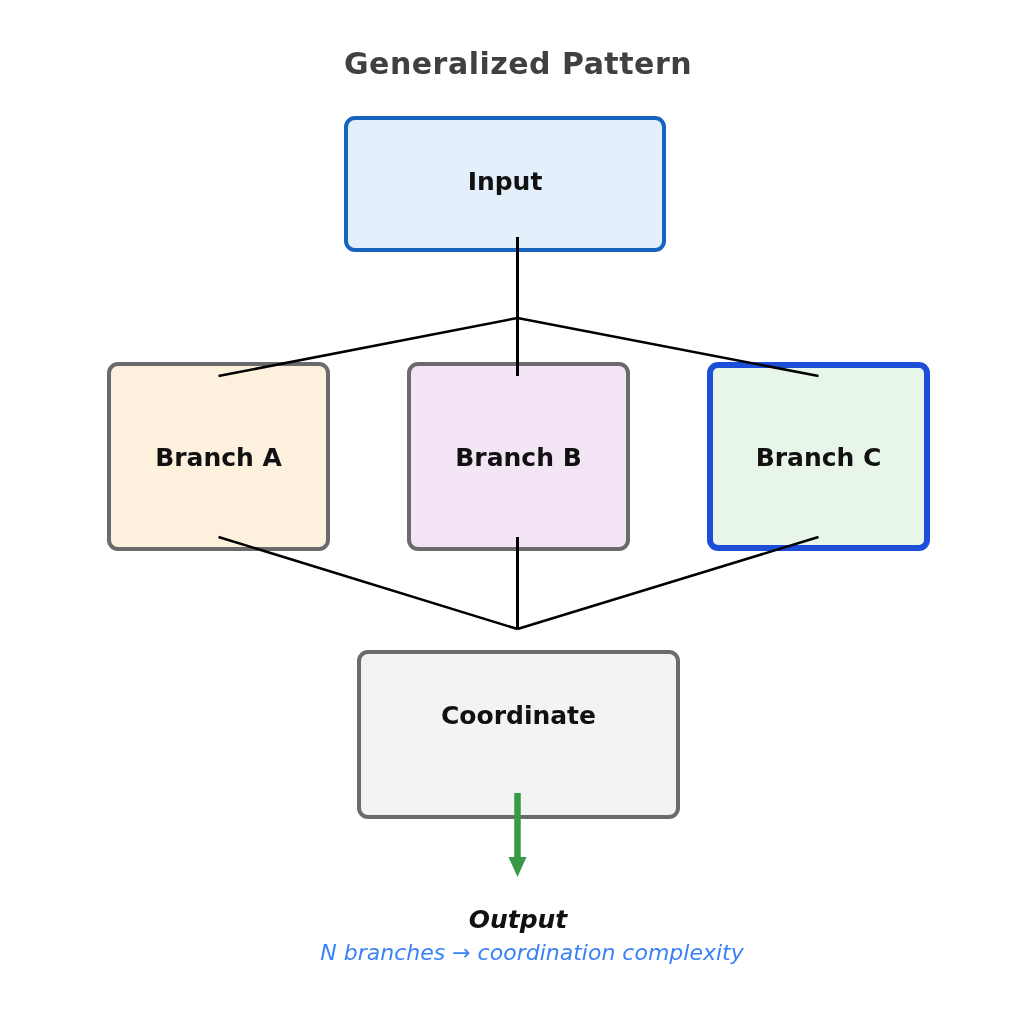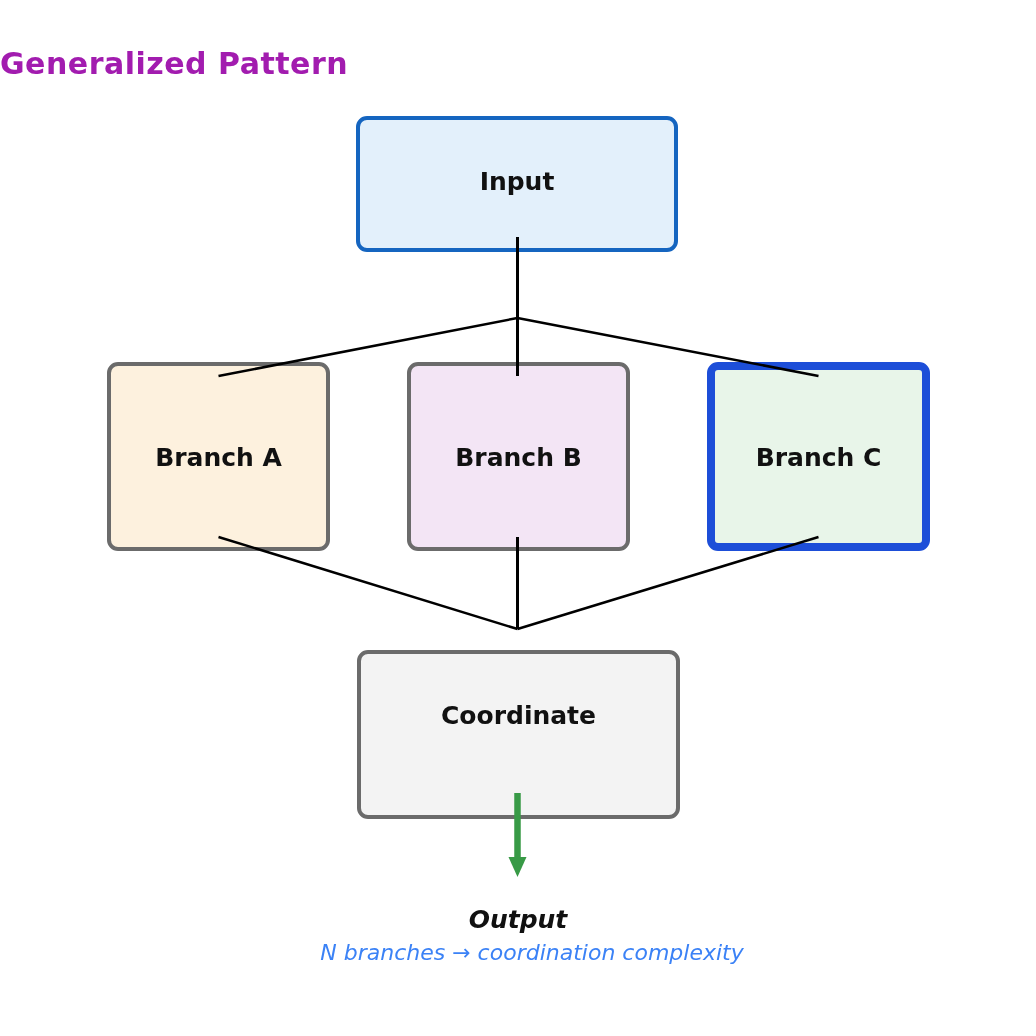--- a/index.html
+++ b/index.html
@@ -2,40 +2,40 @@
 <html><head>
 <meta charset="utf-8">
 <style>
   html,body { margin:0; padding:0; background:#ffffff; }
   .canvas {
     position:relative; width:1036px; height:1036px; background:#ffffff;
     font-family:"DejaVu Sans", "Liberation Sans", sans-serif; overflow:hidden;
   }
   .title {
     position:absolute; left:0; right:0; top:46px;
-    text-align:left; font-size:30px; font-weight:bold; color:#a21caf;
+    text-align:center; font-size:30px; font-weight:bold; color:#404040;
     letter-spacing:0.5px;
   }
   .node {
     position:absolute; box-sizing:border-box; border-radius:11px;
   }
   .node .label {
     position:absolute; left:50%; transform:translate(-50%,-50%);
     font-size:25px; font-weight:bold; color:#111111; white-space:nowrap;
   }
   .label-upper { top:61px; }
   .label-center { top:50%; }
-  #node-input      { left:356px; top:116px; width:322px; height:136px;
+  #node-input      { left:344px; top:116px; width:322px; height:136px;
                      background:#e3f0fb; border:4.5px solid #1565c0; }
   #node-branch-a   { left:107px; top:362px; width:223px; height:189px;
                      background:#fdf1de; border:4px solid #6b6b6b; }
   #node-branch-b   { left:407px; top:362px; width:223px; height:189px;
                      background:#f3e5f5; border:4px solid #6b6b6b; }
   #node-branch-c   { left:707px; top:362px; width:223px; height:189px;
-                     background:#e8f5e9; border:8px solid #1d4ed8; }
+                     background:#e8f5e9; border:6px solid #1d4ed8; }
   #node-coordinate { left:357px; top:650px; width:323px; height:169px;
                      background:#f3f3f3; border:4.5px solid #6b6b6b; }
   svg.wires {
     position:absolute; left:0; top:0; width:1036px; height:1036px;
     pointer-events:none; z-index:5;
   }
   .output-label {
     position:absolute; left:0; right:0; top:905px;
     text-align:center; font-size:25px; font-weight:bold; color:#111111;font-style:italic;
   }

